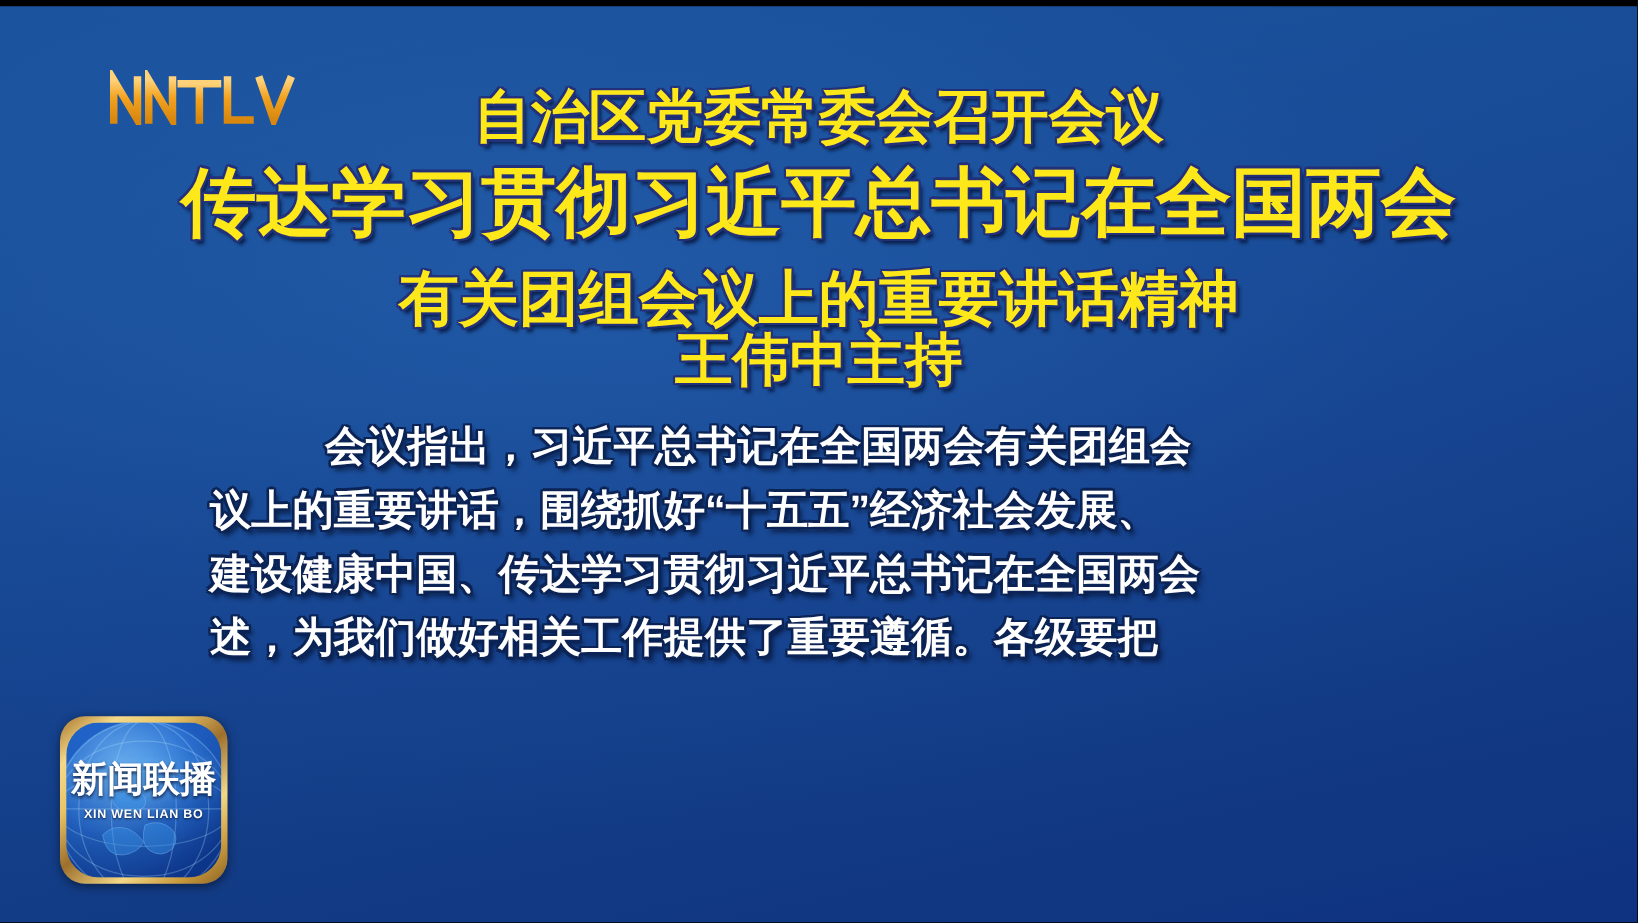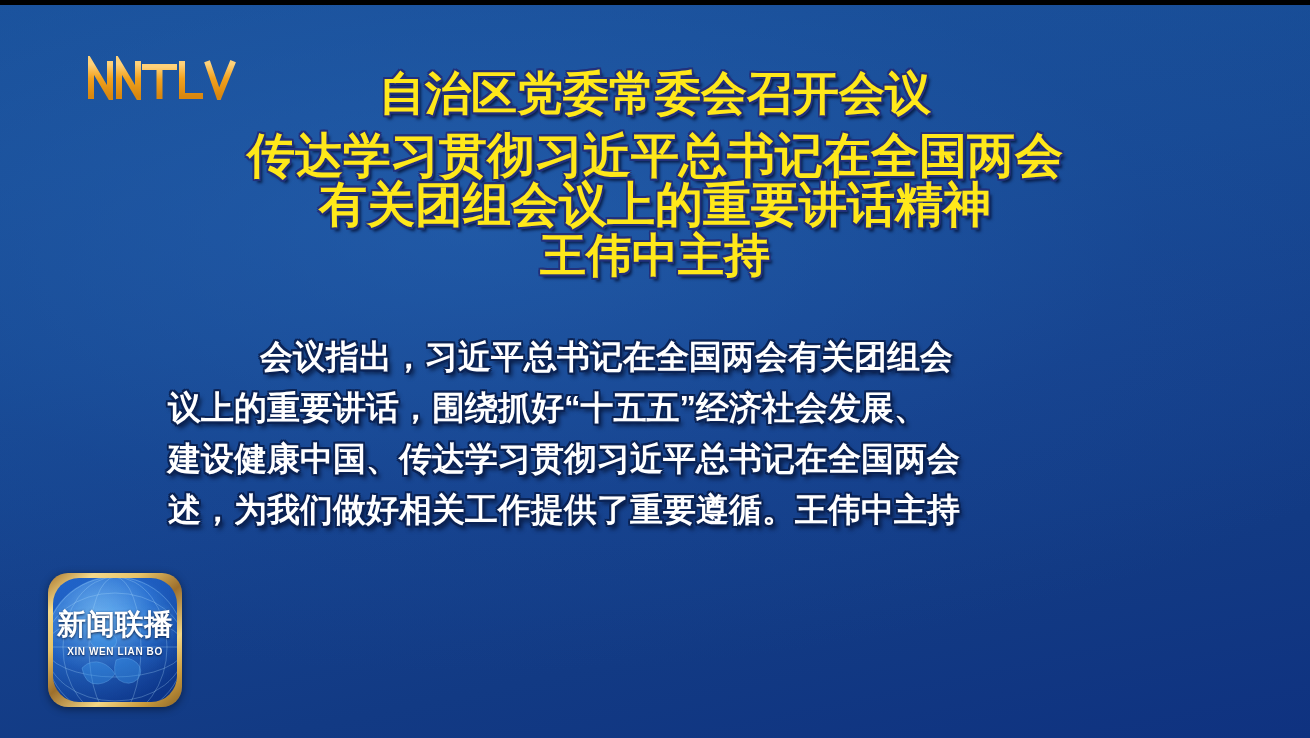--- a/index.html
+++ b/index.html
@@ -65,22 +65,22 @@
        1.6px -1.6px 0 #23307a,
       -1.6px  1.6px 0 #23307a,
        1.6px  1.6px 0 #23307a,
        0px   -1.8px 0 #23307a,
        0px    1.8px 0 #23307a,
       -1.8px  0px   0 #23307a,
        1.8px  0px   0 #23307a,
        3px 4px 3px rgba(3,14,45,.75);
   }
   .hl-1 { font-size:46px; }
-  .hl-2 { font-size:48px; margin-top:16px; }
-  .hl-3 { font-size:48px; margin-top:4px;font-family:Liberation Mono, monospace; }
+  .hl-2 { font-size:60px; margin-top:16px; }
+  .hl-3 { font-size:48px; margin-top:24px; }
   .hl-4 { font-size:46px; }
 
   
   #body-copy {
     position:absolute;
     left:168px; top:340px;
     width:1000px;
   }
   .body-line {
     color:#ffffff;
@@ -195,21 +195,21 @@
     <div class="hl-line hl-1">自治区党委常委会召开会议</div>
     <div class="hl-line hl-2">传达学习贯彻习近平总书记在全国两会</div>
     <div class="hl-line hl-3">有关团组会议上的重要讲话精神</div>
     <div class="hl-line hl-4">王伟中主持</div>
   </div>
 
   <div id="body-copy">
     <div class="body-line indent">会议指出，习近平总书记在全国两会有关团组会</div>
     <div class="body-line">议上的重要讲话，围绕抓好“十五五”经济社会发展、</div>
     <div class="body-line">建设健康中国、传达学习贯彻习近平总书记在全国两会</div>
-    <div class="body-line">述，为我们做好相关工作提供了重要遵循。王伟中主持</div>
+    <div class="body-line">述，为我们做好相关工作提供了重要遵循。各级要把</div>
   </div>
 
   <div id="program-badge">
     <div id="badge-inner">
       <div id="badge-globe">
         <svg width="142" height="142" viewBox="0 0 142 142" aria-hidden="true">
           <g stroke="rgba(180,225,255,.30)" fill="none" stroke-width="1">
             <ellipse cx="71" cy="71" rx="70" ry="70"></ellipse>
             <ellipse cx="71" cy="71" rx="70" ry="30"></ellipse>
             <ellipse cx="71" cy="71" rx="70" ry="54"></ellipse>

